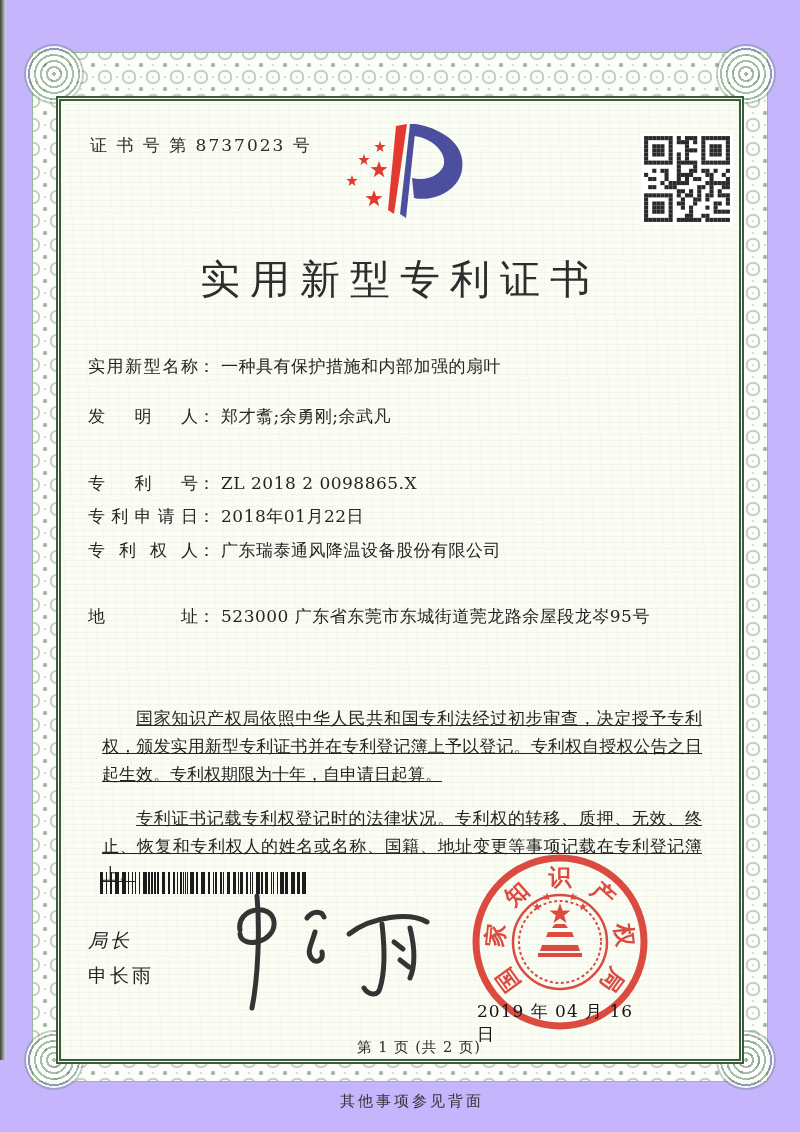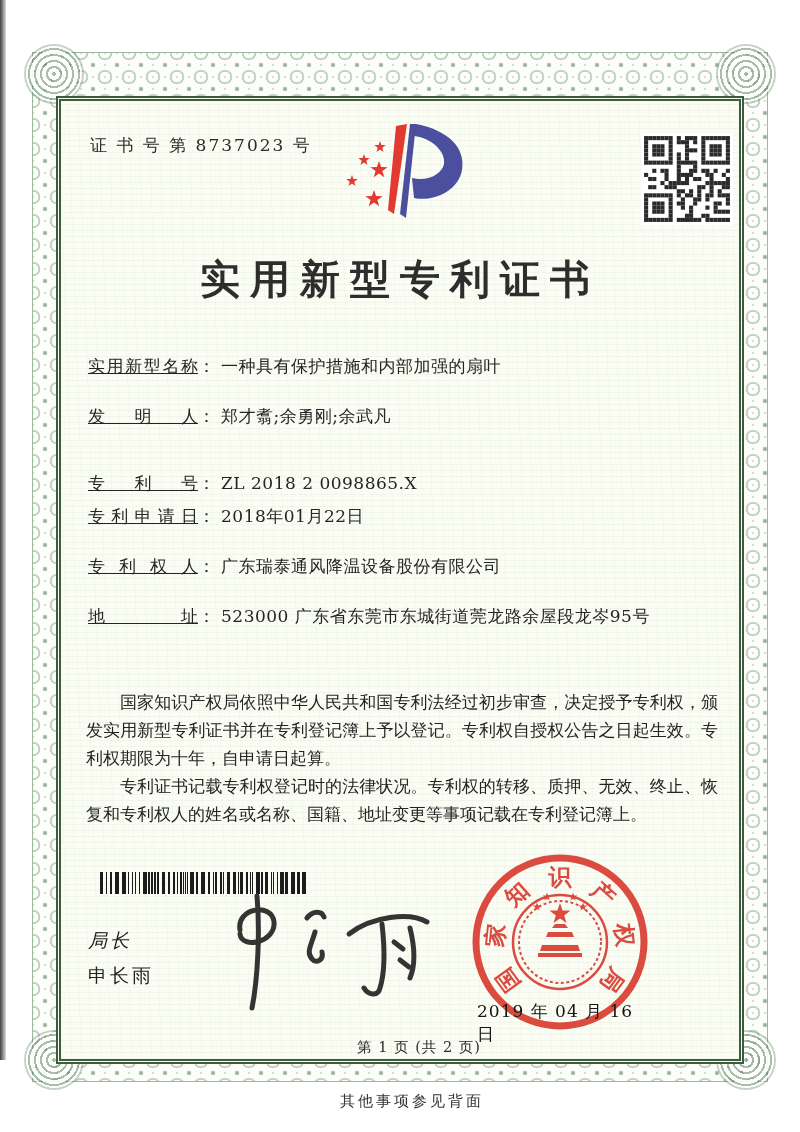--- a/index.html
+++ b/index.html
@@ -1,18 +1,18 @@
 <!DOCTYPE html>
 <html><head>
 <meta charset="utf-8">
 <style>
   html,body{margin:0;padding:0;background:#e8e8e8;}
   .page{
     position:relative;width:800px;height:1132px;margin:0 auto;
-    background:#ffffff;overflow:hidden;
+    background:#c4b5fd;overflow:hidden;
     font-family:"DejaVu Serif","Liberation Serif",serif;color:#222;
   }
   
   .scan-edge{position:absolute;left:0;top:0;width:6px;height:1060px;
     background:linear-gradient(90deg,#3f423f,#9aa09a 60%,#d8dcd8);}
   
   .lace{
     position:absolute;left:32px;top:52px;right:32px;bottom:50px;
     background-color:#fdfefc;
     background-image:
@@ -38,32 +38,32 @@
       repeating-linear-gradient(0deg, rgba(130,175,140,0.08) 0 1px, transparent 1px 6px),
       repeating-linear-gradient(88deg, rgba(130,175,140,0.05) 0 1px, transparent 1px 10px);
     border:5px double #3d5c3e;
   }
   .cert-no{position:absolute;left:90px;top:134px;font-size:17px;letter-spacing:2px;color:#2b2b2b;}
   .logo{position:absolute;left:330px;top:114px;width:150px;height:124px;}
   .qr{position:absolute;left:641px;top:133px;width:92px;height:92px;background:#fff;}
   .qr svg{width:100%;height:100%;fill:#2a2a2a;}
   .title{
     position:absolute;left:0;top:252px;width:100%;text-align:center;
-    font-size:40px;font-weight:700;letter-spacing:10px;color:#2d2d2d;
+    font-size:40px;font-weight:400;letter-spacing:10px;color:#2d2d2d;
   }
   .frow{position:absolute;left:88px;width:640px;font-size:17px;white-space:nowrap;color:#252525;}
-  .flabel{display:inline-block;width:110px;text-align:justify;text-align-last:justify;vertical-align:bottom;text-decoration:underline;}
+  .flabel{display:inline-block;width:110px;text-align:justify;text-align-last:justify;vertical-align:bottom;}
   .fcolon{display:inline-block;margin-right:6px;}
   .fvalue{letter-spacing:0.5px;}
   .grant-a{display:inline-block;width:332px;}
   .body-text{
     position:absolute;left:86px;top:688px;width:632px;
     font-size:17px;line-height:28px;text-align:justify;color:#242424;
   }
-  .body-text p{margin:0;text-indent:2em;}
+  .body-text p{margin:16px;text-indent:2em;text-decoration:underline;}
   .barcode{position:absolute;left:100px;top:872px;width:212px;height:22px;}
   .barcode svg{width:100%;height:100%;fill:#1c1c1c;}
   .signer-title{position:absolute;left:88px;top:928px;font-size:19px;letter-spacing:3px;color:#222;font-style:italic;}
   .signer-name{position:absolute;left:88px;top:963px;font-size:19px;letter-spacing:3px;color:#222;}
   .signature{position:absolute;left:212px;top:890px;width:235px;height:125px;}
   .signature path{fill:none;stroke:#343434;stroke-width:5;stroke-linecap:round;stroke-linejoin:round;}
   .seal{position:absolute;left:468px;top:850px;width:184px;height:184px;opacity:0.9;}
   .seal-ring{fill:none;stroke:#d8382d;stroke-width:7;}
   .emblem-ring{fill:none;stroke:#d8382d;stroke-width:2.5;}
   .emblem{fill:#d8382d;}
@@ -338,21 +338,21 @@
   </div>
   <div class="frow" style="top:405px">
     <span class="flabel">发明人</span><span class="fcolon">：</span><span class="fvalue">郑才翥;余勇刚;余武凡</span>
   </div>
   <div class="frow" style="top:472px">
     <span class="flabel">专利号</span><span class="fcolon">：</span><span class="fvalue">ZL 2018 2 0098865.X</span>
   </div>
   <div class="frow" style="top:505px">
     <span class="flabel">专利申请日</span><span class="fcolon">：</span><span class="fvalue">2018年01月22日</span>
   </div>
-  <div class="frow" style="top:555px">
+  <div class="frow" style="top:539px">
     <span class="flabel">专利权人</span><span class="fcolon">：</span><span class="fvalue">广东瑞泰通风降温设备股份有限公司</span>
   </div>
   <div class="frow" style="top:605px">
     <span class="flabel">地址</span><span class="fcolon">：</span><span class="fvalue">523000 广东省东莞市东城街道莞龙路余屋段龙岑95号</span>
   </div>
 
   <div class="body-text">
     <p>国家知识产权局依照中华人民共和国专利法经过初步审查，决定授予专利权，颁发实用新型专利证书并在专利登记簿上予以登记。专利权自授权公告之日起生效。专利权期限为十年，自申请日起算。</p>
     <p>专利证书记载专利权登记时的法律状况。专利权的转移、质押、无效、终止、恢复和专利权人的姓名或名称、国籍、地址变更等事项记载在专利登记簿上。</p>
   </div>

